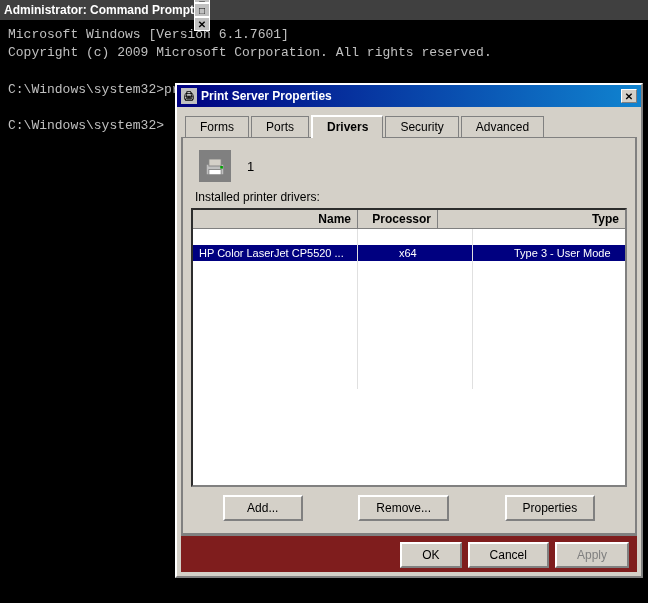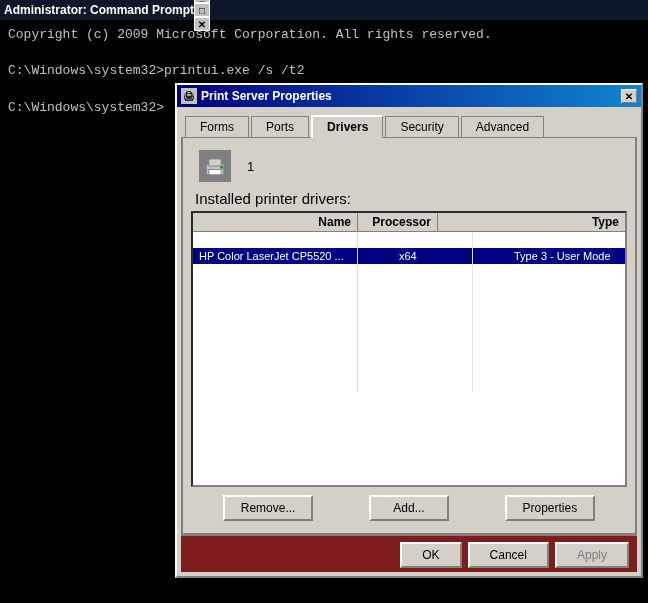--- a/index.html
+++ b/index.html
@@ -23,21 +23,21 @@
       background: #000;
       padding: 4px 8px;
       font-family: 'Courier New', monospace;
       font-size: 13px;
       color: #c0c0c0;
     }
     .cmd-title-bar {
       position: absolute;
       top: 0; left: 0; right: 0;
       height: 20px;
-      background: #0f172a;
+      background: #404040;
       display: flex;
       align-items: center;
       padding: 0 4px;
       font-family: Arial, sans-serif;
       font-size: 12px;
       color: #fff;
       font-weight: bold;
     }
     .cmd-btn {
       width: 16px;
@@ -212,21 +212,21 @@
       position: relative;
     }
     .printer-icon-svg {
       width: 28px;
       height: 28px;
     }
 
     
     .installed-label {
       font-family: Arial, sans-serif;
-      font-size: 15px;
+      font-size: 12px;
       color: #000;
       margin-bottom: 4px;
       padding-left: 4px;
     }
     .table-container {
       flex: 1;
       border: 2px inset #808080;
       background: #fff;
       overflow: hidden;
     }
@@ -325,20 +325,21 @@
 <div class="cmd-bg">
   <div class="cmd-title-bar">
     <span>Administrator: Command Prompt</span>
     <div class="cmd-title-controls">
       <div class="cmd-btn">_</div>
       <div class="cmd-btn">□</div>
       <div class="cmd-btn">✕</div>
     </div>
   </div>
   <div class="cmd-content">
+    <div>Microsoft Windows [Version 6.1.7601]</div>
     <div>Copyright (c) 2009 Microsoft Corporation.  All rights reserved.</div>
     <div>&nbsp;</div>
     <div>C:\Windows\system32&gt;printui.exe /s /t2</div>
     <div>&nbsp;</div>
     <div>C:\Windows\system32&gt;</div>
   </div>
 </div>
 
 <div class="sidebar-text">ce Accounts</div>
 <div class="sidebar-text2">yMonitors</div>
@@ -443,22 +444,22 @@
     </div>
             <div class="table-row">
       <div class="td">RICOH Aficio MP 5001 PC...</div>
       <div class="td">x64</div>
       <div class="td">Type 3 - User Mode</div>
     </div>
           </div>
       </div>
 
       <div class="buttons-row">
+        <button class="win-btn">Add...</button>
         <button class="win-btn">Remove...</button>
-        <button class="win-btn">Add...</button>
         <button class="win-btn">Properties</button>
       </div>
     </div>
 
     <div class="ok-row">
       <button class="ok-btn">OK</button>
       <button class="ok-btn">Cancel</button>
       <button class="ok-btn apply-btn">Apply</button>
     </div>
   </div>

